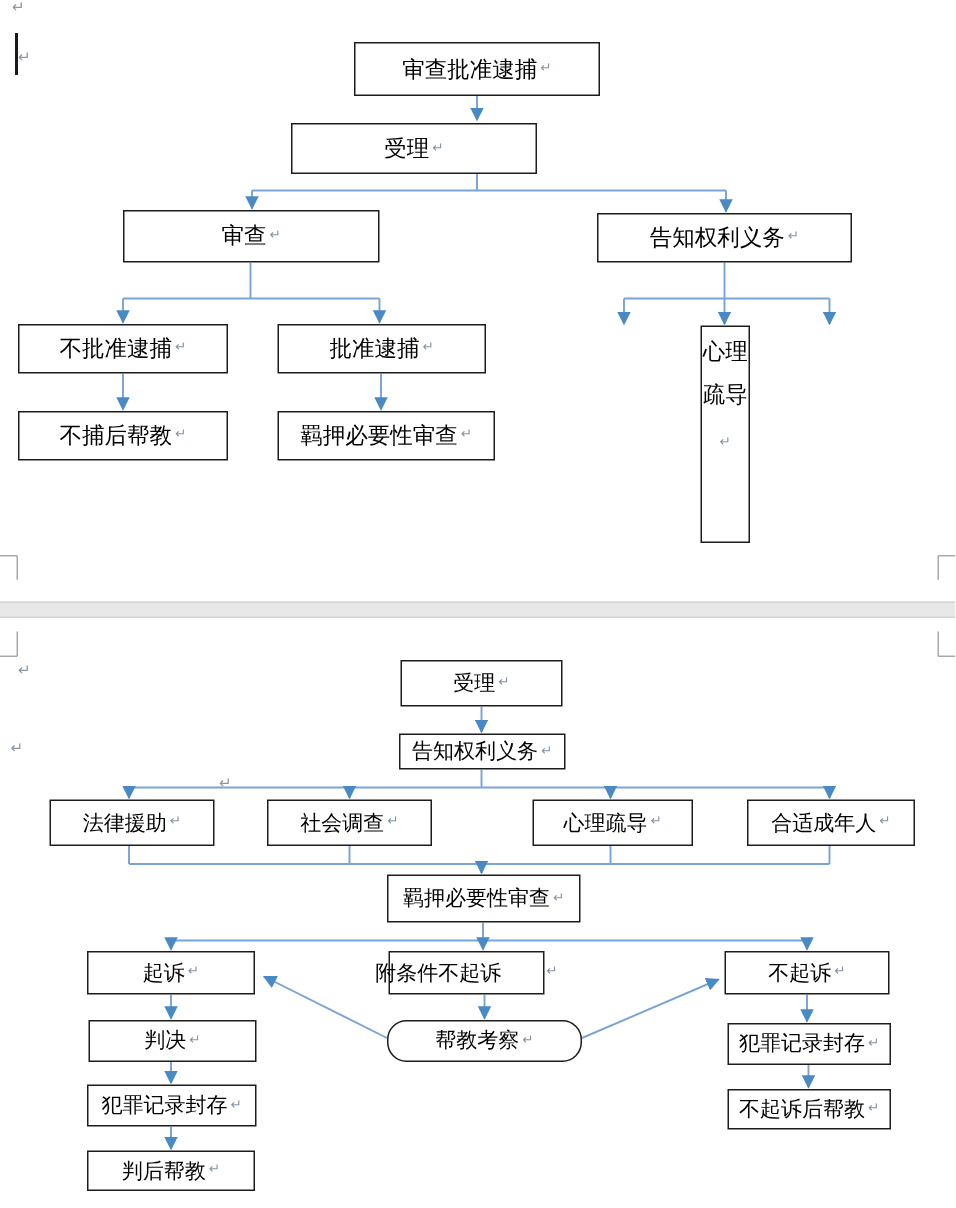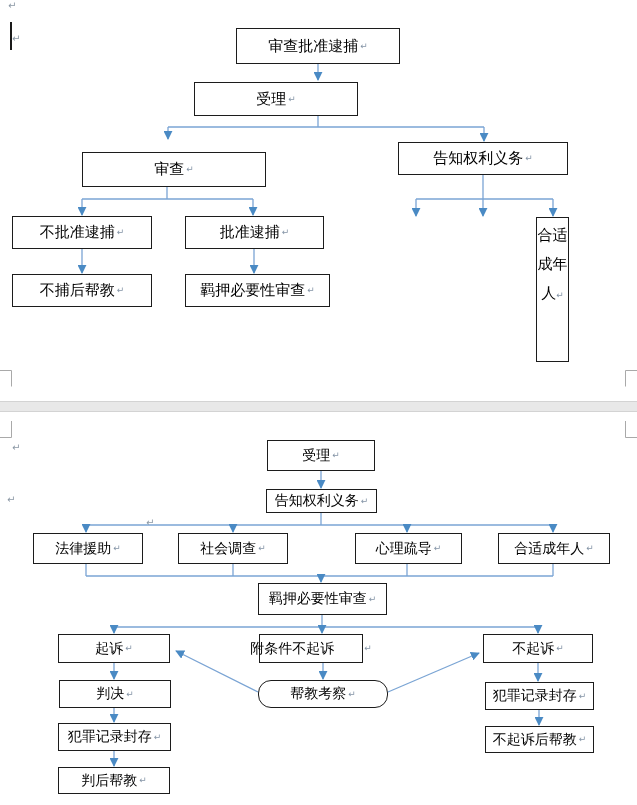--- a/index.html
+++ b/index.html
@@ -111,21 +111,21 @@
   <div class="pagegap"></div>
 
   <div class="node p1" style="left:236px;top:28px;width:164px;height:36px;">
     <span class="lbl">审查批准逮捕</span>
       <span class="ret">↵</span>
   </div>
   <div class="node p1" style="left:194px;top:82px;width:164px;height:34px;">
     <span class="lbl">受理</span>
       <span class="ret">↵</span>
   </div>
-  <div class="node p1" style="left:82px;top:152px;width:184px;height:35px;">
+  <div class="node p1" style="left:82px;top:140px;width:171px;height:35px;">
     <span class="lbl">审查</span>
       <span class="ret">↵</span>
   </div>
   <div class="node p1" style="left:398px;top:142px;width:170px;height:33px;">
     <span class="lbl">告知权利义务</span>
       <span class="ret">↵</span>
   </div>
   <div class="node p1" style="left:12px;top:216px;width:140px;height:33px;">
     <span class="lbl">不批准逮捕</span>
       <span class="ret">↵</span>
@@ -135,22 +135,22 @@
       <span class="ret">↵</span>
   </div>
   <div class="node p1" style="left:12px;top:274px;width:140px;height:33px;">
     <span class="lbl">不捕后帮教</span>
       <span class="ret">↵</span>
   </div>
   <div class="node p1" style="left:185px;top:274px;width:145px;height:33px;">
     <span class="lbl">羁押必要性审查</span>
       <span class="ret">↵</span>
   </div>
-  <div class="node p1 vert" style="left:536px;top:217px;width:33px;height:145px;">
-    <span class="lbl">合适成年人</span><span class="ret">↵</span>
+  <div class="node p1 vert" style="left:467px;top:217px;width:33px;height:145px;">
+    <span class="lbl">心理疏导</span><span class="ret">↵</span>
   </div>
 
   <div class="node p2" style="left:267px;top:440px;width:108px;height:31px;">
     <span class="lbl">受理</span>
       <span class="ret">↵</span>
   </div>
   <div class="node p2" style="left:266px;top:489px;width:111px;height:24px;">
     <span class="lbl">告知权利义务</span>
       <span class="ret">↵</span>
   </div>

